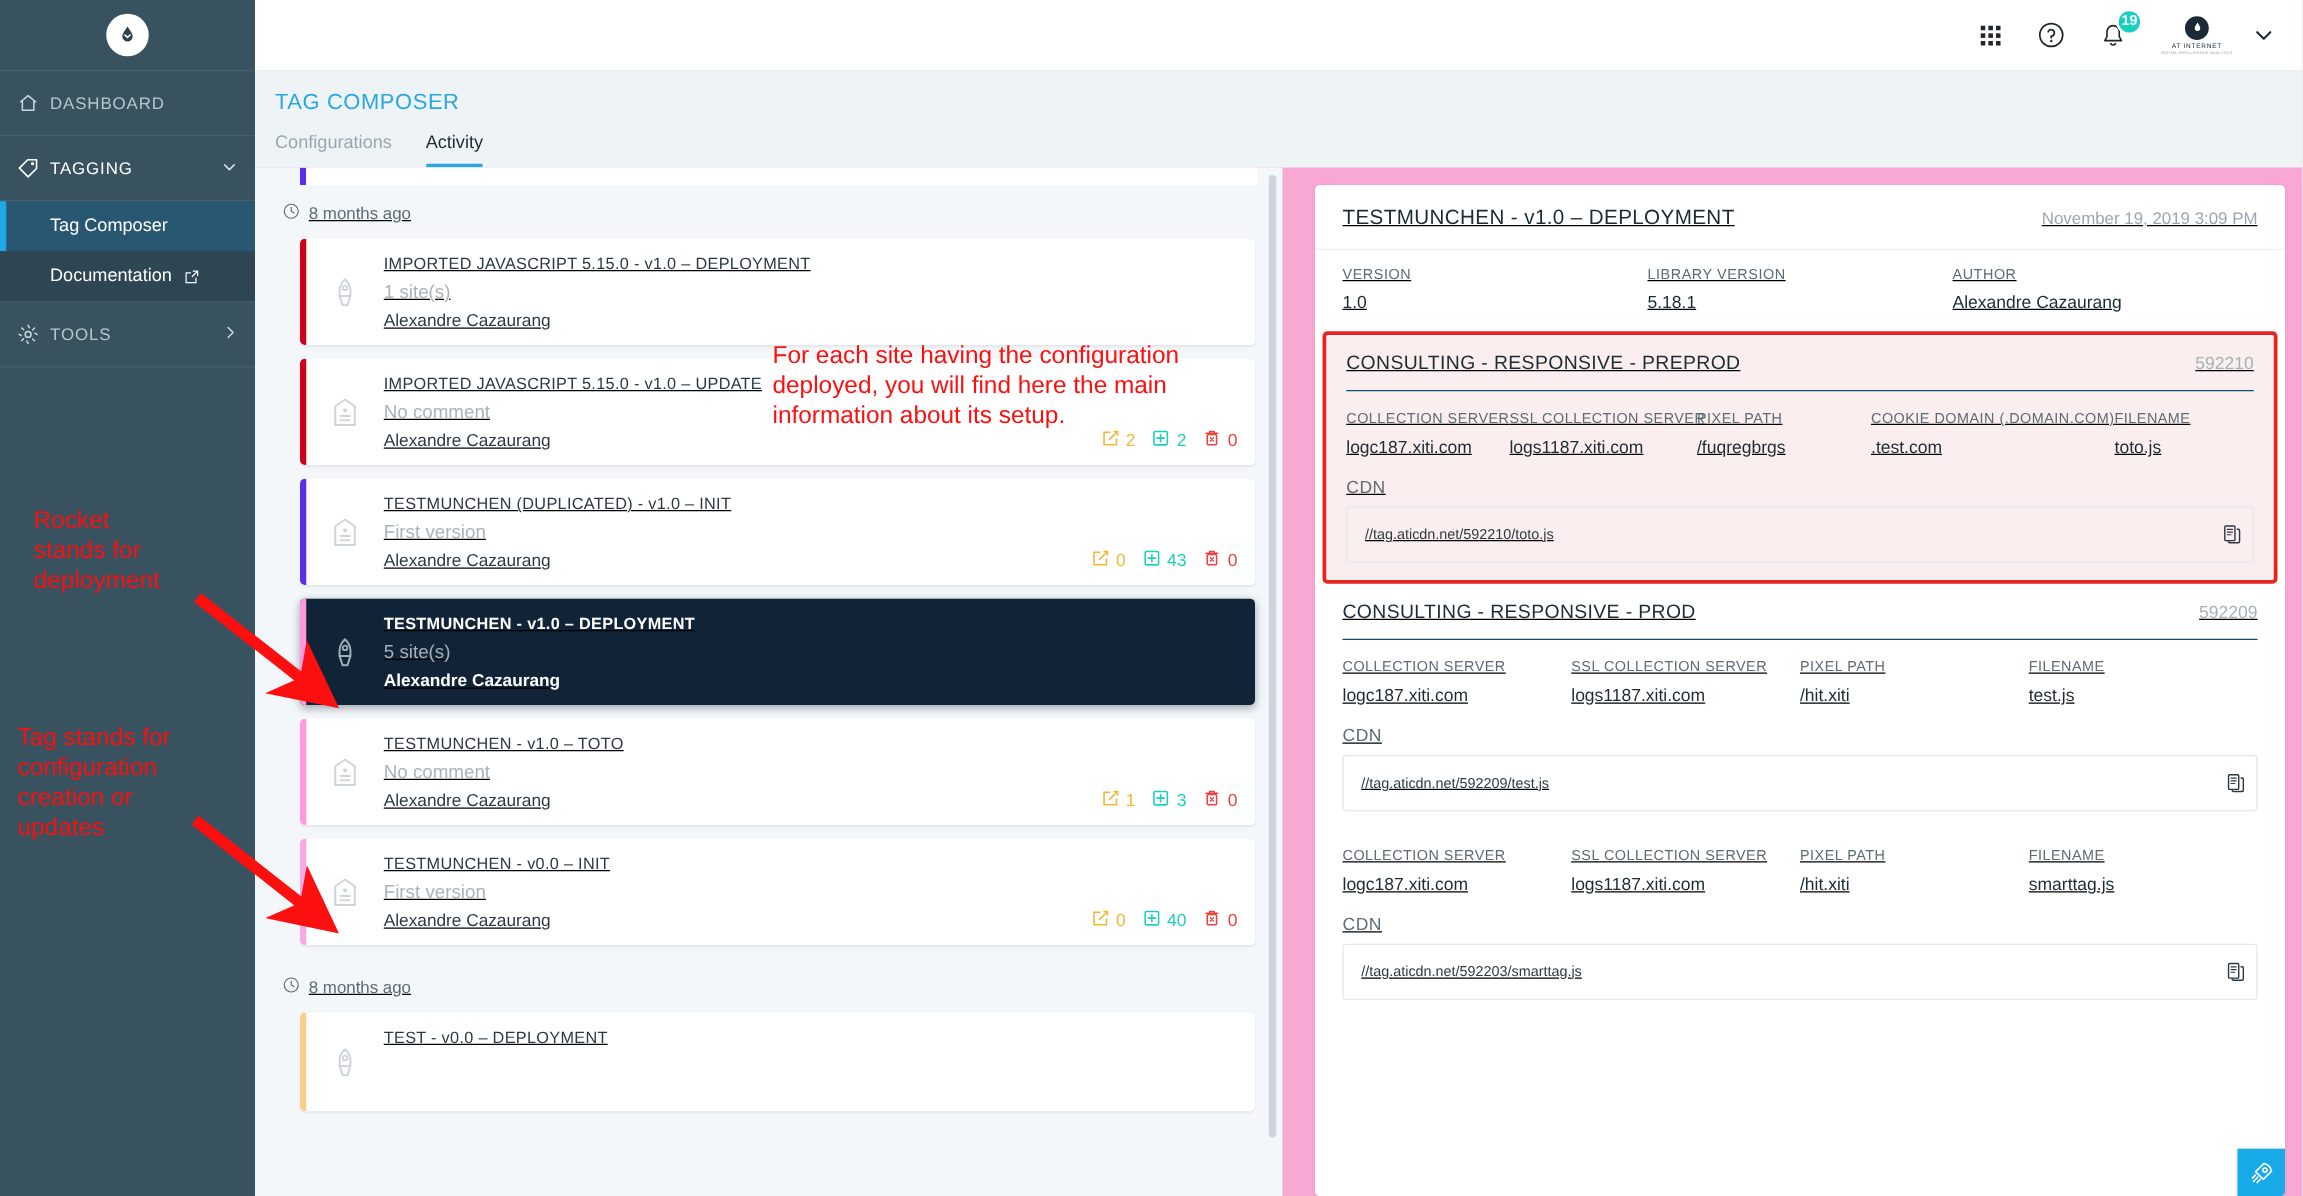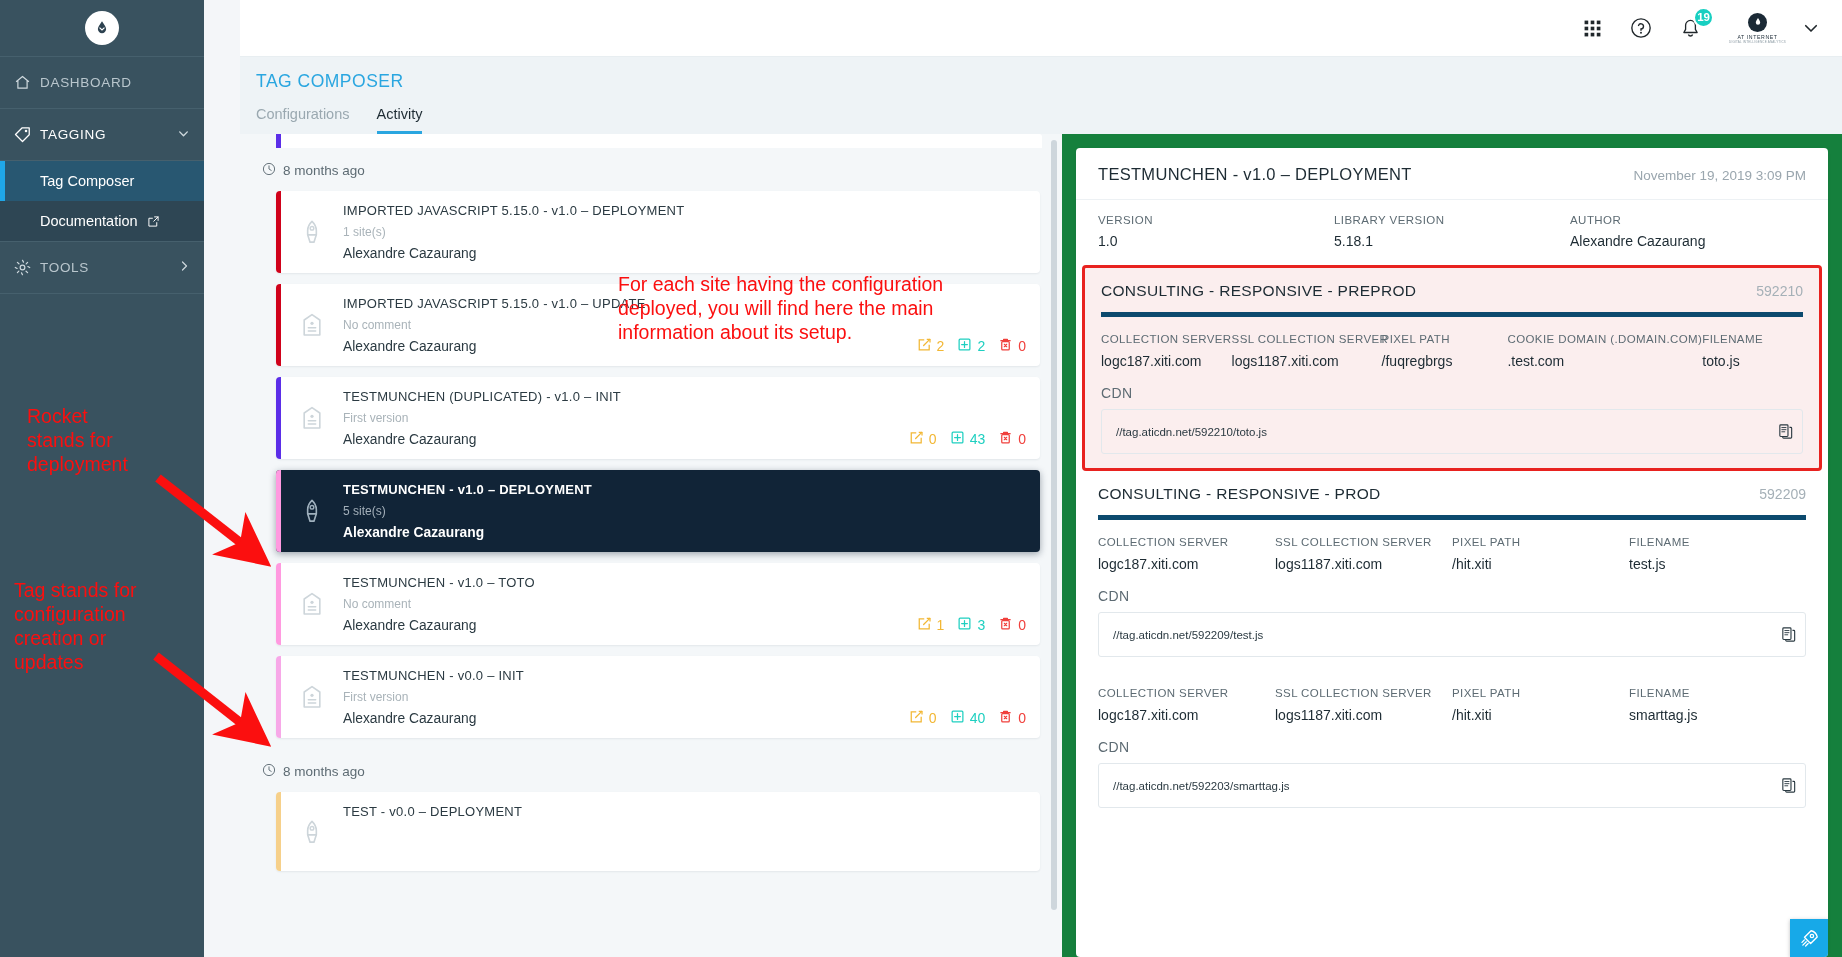--- a/index.html
+++ b/index.html
@@ -59,21 +59,21 @@
   }
   .subnav-item.selected { background: #285771; }
   .subnav-item.selected::before {
     content: ""; position: absolute; left: 0; top: 0; bottom: 0; width: 5px;
     background: #1fa7e8;
   }
   .subnav-item .ext-ico { margin-left: 9px; display: inline-flex; }
   .subnav-wrap { border-bottom: 1px solid #46606d; }
 
   
-  .main { flex: 1; height: 957px; display: flex; flex-direction: column; background: #eef3f6; min-width: 0; position: relative; margin-left: 36px; }
+  .main { flex: 1; height: 957px; display: flex; flex-direction: column; background: #eef3f6; min-width: 0; position: relative; }
   .topbar {
     height: 57px; background: #ffffff;
     display: flex; align-items: center; justify-content: flex-end;
     padding-right: 22px;
     flex: 0 0 57px;
     border-bottom: 1px solid #e8eef1;
   }
   .topbar-icons { display: flex; align-items: center; gap: 28px; }
   .tb-ico { color: #20272b; display: flex; align-items: center; cursor: pointer; position: relative; }
   .badge {
@@ -97,23 +97,24 @@
   .page-head { background: #eef3f6; padding: 14px 0 0 16px; flex: 0 0 auto; }
   .page-title { color: #2aa6e0; font-size: 17.5px; letter-spacing: .5px; font-weight: normal; }
   .tabs { display: flex; gap: 27px; margin-top: 14px; }
   .tab {
     font-size: 14.5px; color: #9aa8b0; padding-bottom: 9px;
     cursor: pointer; border-bottom: 3px solid transparent;
   }
   .tab.active { color: #1d2b33; border-bottom-color: #2aa6e0; }
 
   .content {
-    flex: 1; display: flex; gap: 0; min-height: 0;
-    background: #15803d;
+    flex: 1; display: flex; gap: 12px; min-height: 0;
+    background: #f9a8d4;
     padding: 0;
+    text-decoration: underline;
   }
 
   
   .act-col {
     width: 822px; flex: 0 0 822px;
     position: relative; overflow: hidden;
     background: #f4f7f9;
     padding: 0 0 0 16px;
   }
   .act-inner { padding-top: 0; }
@@ -139,21 +140,21 @@
     overflow: hidden;
   }
   .act-card .stripe { width: 5px; flex: 0 0 5px; }
   .act-card .ico-col {
     width: 62px; flex: 0 0 62px;
     display: flex; align-items: center; justify-content: center;
     color: #cdd5da;
   }
   .act-body { flex: 1; padding: 12px 16px 12px 0; min-width: 0; position: relative; }
   .act-title { font-size: 13px; color: #2b3a42; letter-spacing: .25px; }
-  .act-sub { font-size: 12px; color: #a9b3b9; margin-top: 7px; }
+  .act-sub { font-size: 15px; color: #a9b3b9; margin-top: 7px; }
   .act-author { font-size: 13.8px; color: #2b3a42; margin-top: 7px; }
   .act-counts {
     position: absolute; right: 14px; bottom: 11px;
     display: flex; align-items: center; gap: 13px;
     font-size: 14px;
   }
   .cnt { display: flex; align-items: center; gap: 5px; }
   .cnt.edit { color: #f2b734; }
   .cnt.add { color: #1ecfc0; }
   .cnt.del { color: #f0403c; }
@@ -204,21 +205,21 @@
   .site-card.highlight {
     background: #fbeeee;
     border: 3px solid #e8221f;
     border-radius: 4px;
     margin: 0 6px;
     padding: 0 16px;
   }
   .site-head {
     display: flex; align-items: baseline; justify-content: space-between;
     padding: 14px 0 12px 0;
-    border-bottom: 5px solid #0c4a6e;
+    border-bottom: 1px solid #0c4a6e;
   }
   .site-name { font-size: 15.5px; color: #1d2b33; letter-spacing: .3px; }
   .site-id { font-size: 14px; color: #a5b0b7; }
   .site-cols { display: flex; padding: 16px 0 4px 0; }
   .sc { }
   .sc-label { font-size: 11.5px; color: #5d6b73; letter-spacing: .4px; white-space: nowrap; }
   .sc-value { font-size: 14px; color: #1d2b33; margin-top: 8px; white-space: nowrap; }
   .cdn-label { font-size: 14px; color: #5d6b73; letter-spacing: .4px; margin-top: 12px; }
   .cdn-box {
     margin-top: 8px; margin-bottom: 14px;

